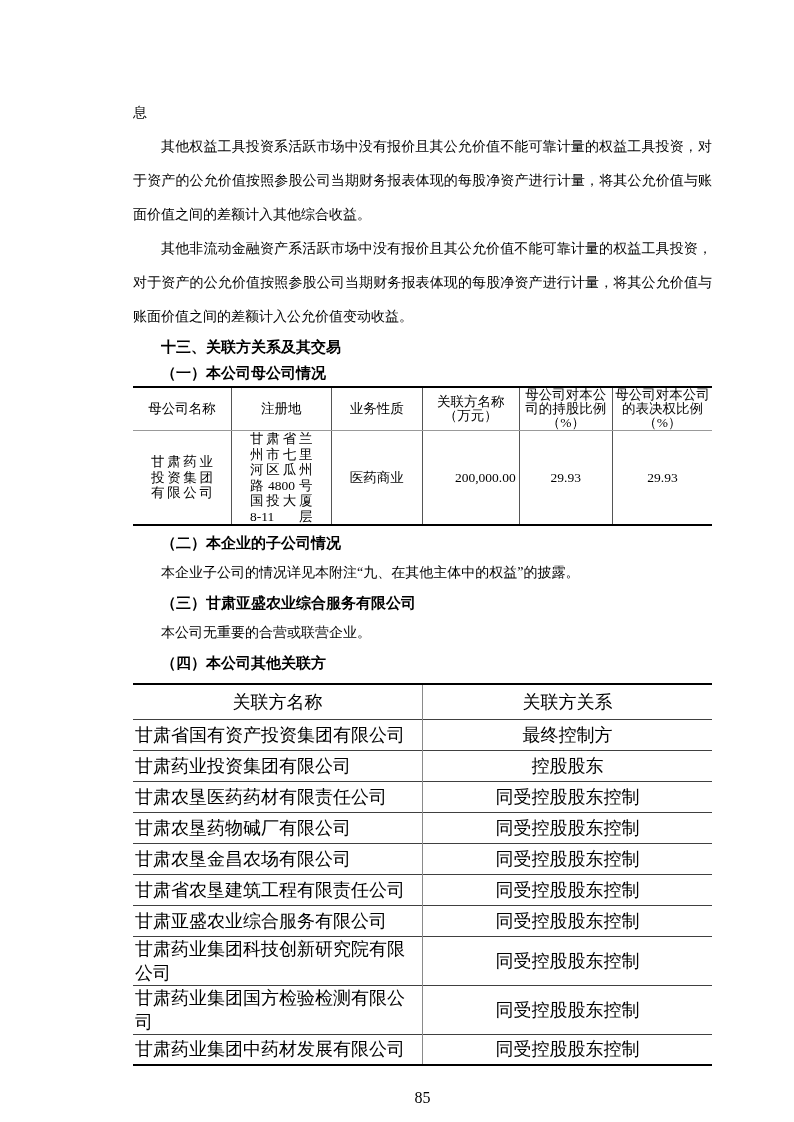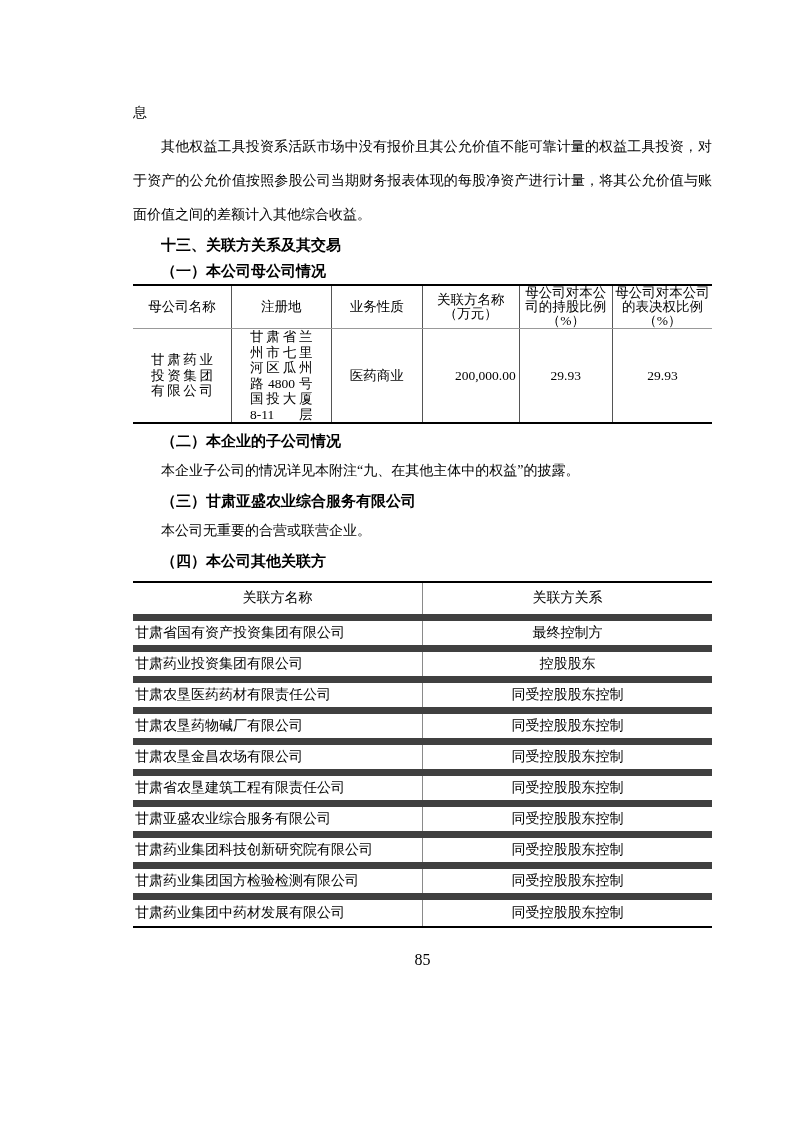--- a/index.html
+++ b/index.html
@@ -63,49 +63,50 @@
     text-align: justify;
     text-align-last: justify;
     padding: 0 18px;
   }
   .t1 td.num { text-align: right; padding-right: 3px; }
   
   .t2 {
     margin-top: 7px;
     border-top: 2px solid #000;
     border-bottom: 2.5px solid #000;
-    font-size: 14px;
+    font-size: 18px;
   }
   .t2 th {
     height: 35px;
     font-weight: normal;
     text-align: center;
     vertical-align: middle;
   }
   .t2 td {
     height: 31px;
     vertical-align: middle;
   }
-  .t2 tr + tr th, .t2 tbody tr td { border-top: 7px solid #404040; font-family: Liberation Mono, monospace; }
+  .t2 tr + tr th, .t2 tbody tr td { border-top: 1px solid #404040; font-family: Liberation Mono, monospace; }
   .t2 th:first-child, .t2 td:first-child { border-right: 1px solid #8a8a8a; }
   .t2 td.name { text-align: left; padding-left: 2px; }
   .t2 td.rel { text-align: center; margin-top: 24px; }
   .pageno {
     margin-top: 24px;
     text-align: center;
     font-size: 16px; line-height: 16px;
   }
 </style>
 </head>
 <body>
 
 <div class="page">
 
   <p class="stray">息</p>
   <p class="para">其他权益工具投资系活跃市场中没有报价且其公允价值不能可靠计量的权益工具投资，对于资产的公允价值按照参股公司当期财务报表体现的每股净资产进行计量，将其公允价值与账面价值之间的差额计入其他综合收益。</p>
+  <p class="para">其他非流动金融资产系活跃市场中没有报价且其公允价值不能可靠计量的权益工具投资，对于资产的公允价值按照参股公司当期财务报表体现的每股净资产进行计量，将其公允价值与账面价值之间的差额计入公允价值变动收益。</p>
 
   <h2 class="h-main">十三、关联方关系及其交易</h2>
   <h3 class="h-sub">（一）本公司母公司情况</h3>
 
   <table class="t1">
     <colgroup>
       <col style="width:17%">
         <col style="width:17.2%">
         <col style="width:15.8%">
       <col style="width:16.7%">

